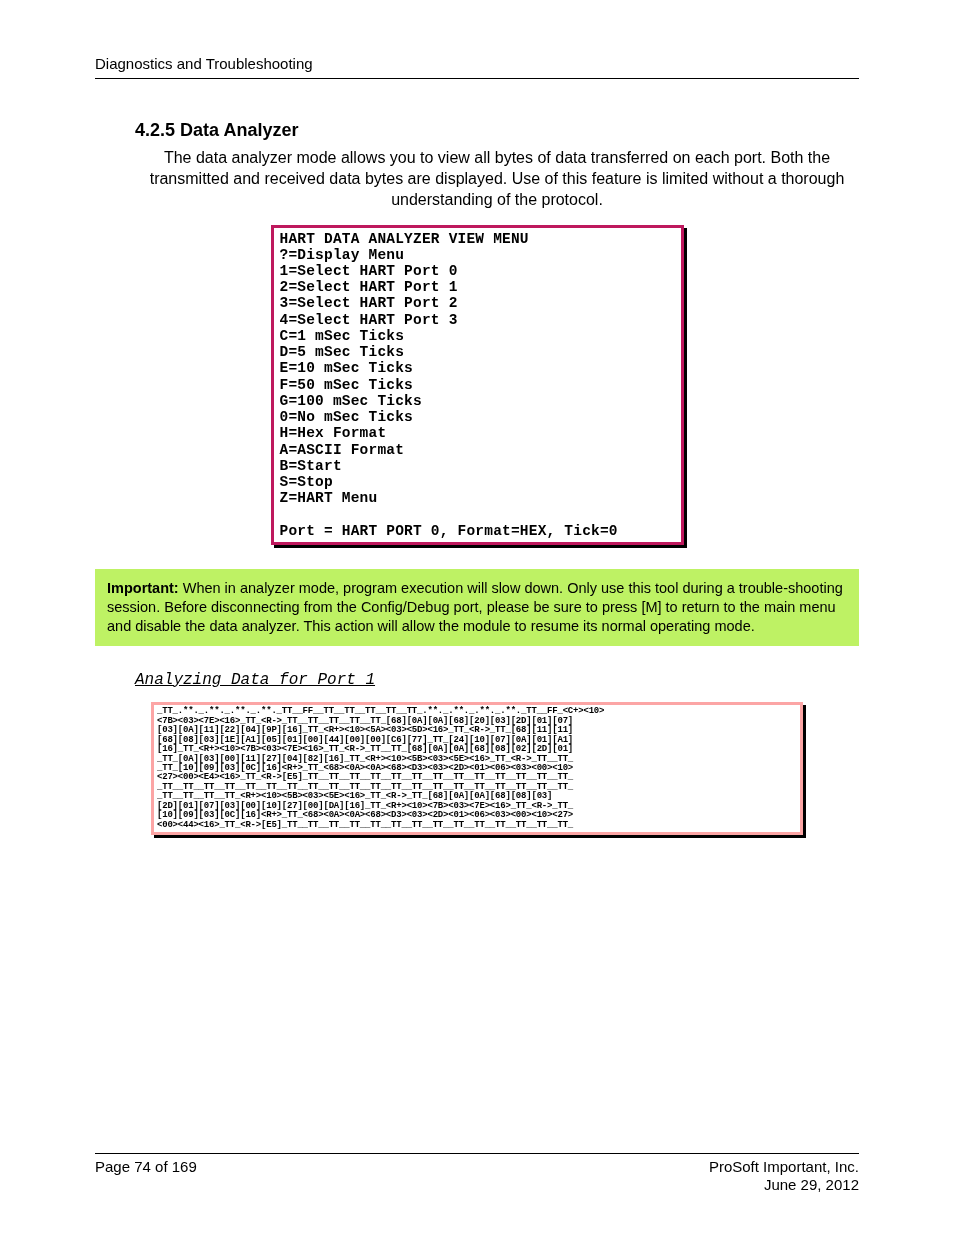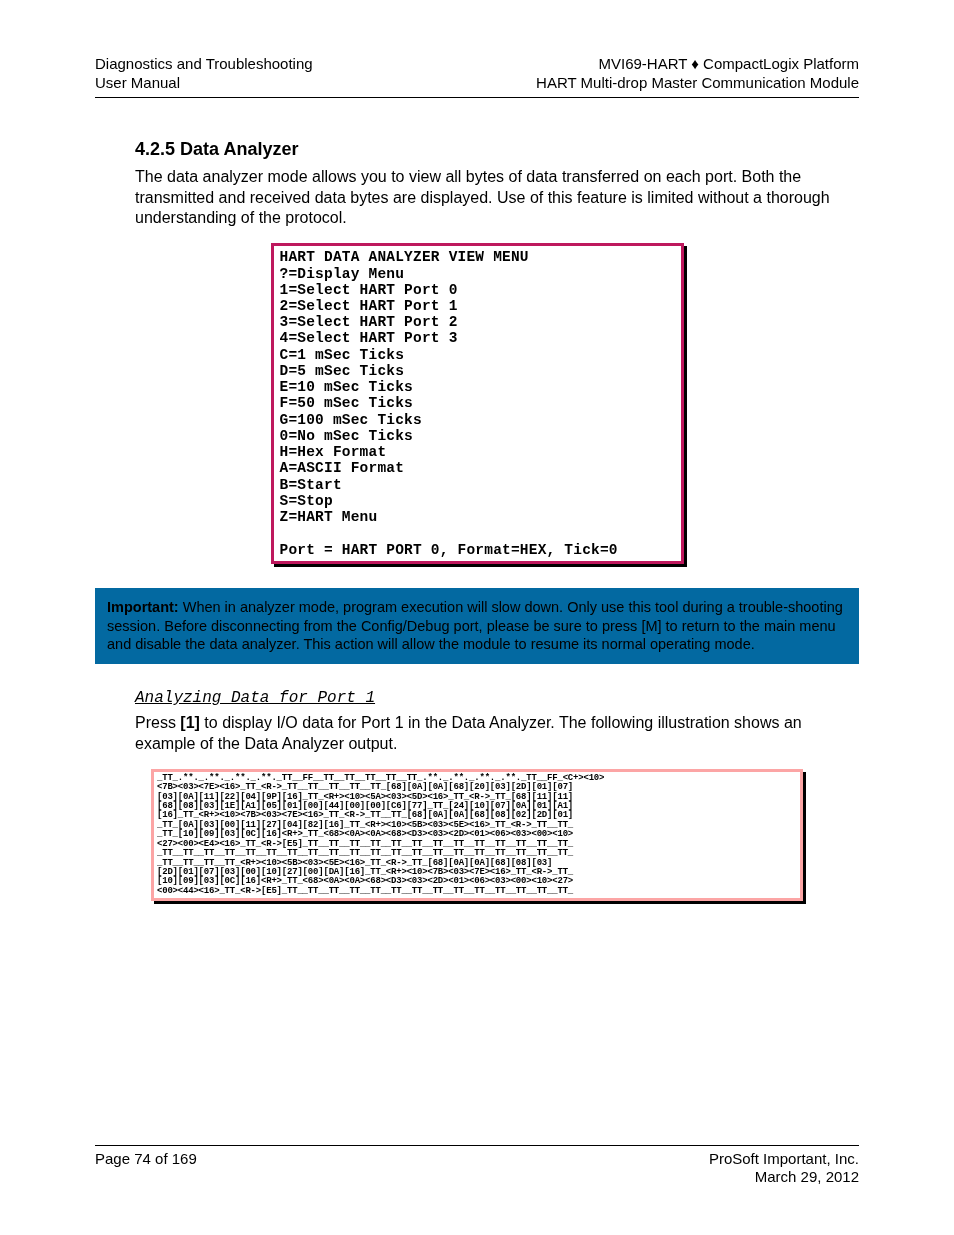--- a/index.html
+++ b/index.html
@@ -37,37 +37,38 @@
     font-size: 16px;
     line-height: 1.3;
   }
   .section-heading {
     font-weight: bold;
     font-size: 18px;
     margin: 0 0 6px 40px;
   }
   .body-para {
     margin: 0 0 14px 40px;
+    text-align: center;
   }
   .terminal-box {
     width: 395px;
     margin: 10px auto 24px auto;
     border: 3px solid #be185d;
     box-shadow: 3px 3px 0 #000;
     padding: 3px 6px 3px 6px;
     font-family: "Courier New", monospace;
     font-size: 14.5px;
     font-weight: bold;
     line-height: 1.12;
     white-space: pre;
     background: #fff;
     letter-spacing: 0.2px;
   }
   .note-box {
-    background: #0369a1;
+    background: #bef264;
     padding: 10px 12px;
     font-size: 14.5px;
     line-height: 1.3;
     margin: 0 0 24px 0;
   }
   .note-box .important {
     font-weight: bold;
   }
   .subheading {
     text-decoration: underline;
@@ -89,44 +90,39 @@
     font-size: 9px;
     font-weight: bold;
     line-height: 1.05;
     white-space: pre;
     letter-spacing: -0.2px;
     background: #fff;
     overflow: hidden;
   }
   .footer {
     position: absolute;
-    bottom: 48px;
+    bottom: 40px;
     left: 95px;
     right: 95px;
   }
   .ftr-row {
     display: flex;
     justify-content: space-between;
     font-size: 15px;
     line-height: 1.25;
   }
 </style>
 </head>
 <body>
 
 <div class="page">
 
   <div>
     <div class="hdr-row">
       <span>Diagnostics and Troubleshooting</span>
-      <span>MVI69-HART ♦ CompactLogix Platform</span>
-    </div>
-    <div class="hdr-row">
-      <span>User Manual</span>
-      <span>HART Multi-drop Master Communication Module</span>
     </div>
     <hr class="header-rule">
   </div>
 
   <div class="content">
 
     <div class="section-heading">4.2.5   Data Analyzer</div>
 
     <p class="body-para">The data analyzer mode allows you to view all bytes of data transferred on each port. Both the transmitted and received data bytes are displayed. Use of this feature is limited without a thorough understanding of the protocol.</p>
 
@@ -149,23 +145,20 @@
 Z=HART Menu
 
 Port = HART PORT 0, Format=HEX, Tick=0</div>
 
     <div class="note-box">
       <span class="important">Important:</span><span> When in analyzer mode, program execution will slow down. Only use this tool during a trouble-shooting session. Before disconnecting from the Config/Debug port, please be sure to press [M] to return to the main menu and disable the data analyzer. This action will allow the module to resume its normal operating mode.</span>
     </div>
 
     <div class="subheading">Analyzing Data for Port 1</div>
 
-    <p class="body-para">
-      <span>Press </span><span class="bold">[1]</span><span> to display I/O data for Port 1 in the Data Analyzer. The following illustration shows an example of the Data Analyzer output.</span>
-    </p>
 
     <div class="data-box">_TT_.**._.**._.**._.**._TT__FF__TT__TT__TT__TT__TT_.**._.**._.**._.**._TT__FF_&lt;C+&gt;&lt;10&gt;
 &lt;7B&gt;&lt;03&gt;&lt;7E&gt;&lt;16&gt;_TT_&lt;R-&gt;_TT__TT__TT__TT__TT_[68][0A][0A][68][20][03][2D][01][07]
 [03][0A][11][22][04][9P][16]_TT_&lt;R+&gt;&lt;10&gt;&lt;5A&gt;&lt;03&gt;&lt;5D&gt;&lt;16&gt;_TT_&lt;R-&gt;_TT_[68][11][11]
 [68][08][03][1E][A1][05][01][00][44][00][00][C6][77]_TT_[24][10][07][0A][01][A1]
 [16]_TT_&lt;R+&gt;&lt;10&gt;&lt;7B&gt;&lt;03&gt;&lt;7E&gt;&lt;16&gt;_TT_&lt;R-&gt;_TT__TT_[68][0A][0A][68][08][02][2D][01]
 _TT_[0A][03][00][11][27][04][82][16]_TT_&lt;R+&gt;&lt;10&gt;&lt;5B&gt;&lt;03&gt;&lt;5E&gt;&lt;16&gt;_TT_&lt;R-&gt;_TT__TT_
 _TT_[10][09][03][0C][16]&lt;R+&gt;_TT_&lt;68&gt;&lt;0A&gt;&lt;0A&gt;&lt;68&gt;&lt;D3&gt;&lt;03&gt;&lt;2D&gt;&lt;01&gt;&lt;06&gt;&lt;03&gt;&lt;00&gt;&lt;10&gt;
 &lt;27&gt;&lt;00&gt;&lt;E4&gt;&lt;16&gt;_TT_&lt;R-&gt;[E5]_TT__TT__TT__TT__TT__TT__TT__TT__TT__TT__TT__TT__TT_
 _TT__TT__TT__TT__TT__TT__TT__TT__TT__TT__TT__TT__TT__TT__TT__TT__TT__TT__TT__TT_
@@ -177,17 +170,17 @@
   </div>
 
   <div class="footer">
     <hr class="footer-rule">
     <div class="ftr-row">
       <span>Page 74 of 169</span>
       <span>ProSoft Important, Inc.</span>
     </div>
     <div class="ftr-row">
       <span></span>
-      <span>March 29, 2012</span>
+      <span>June 29, 2012</span>
     </div>
   </div>
 
 </div>
 
 </body></html>

